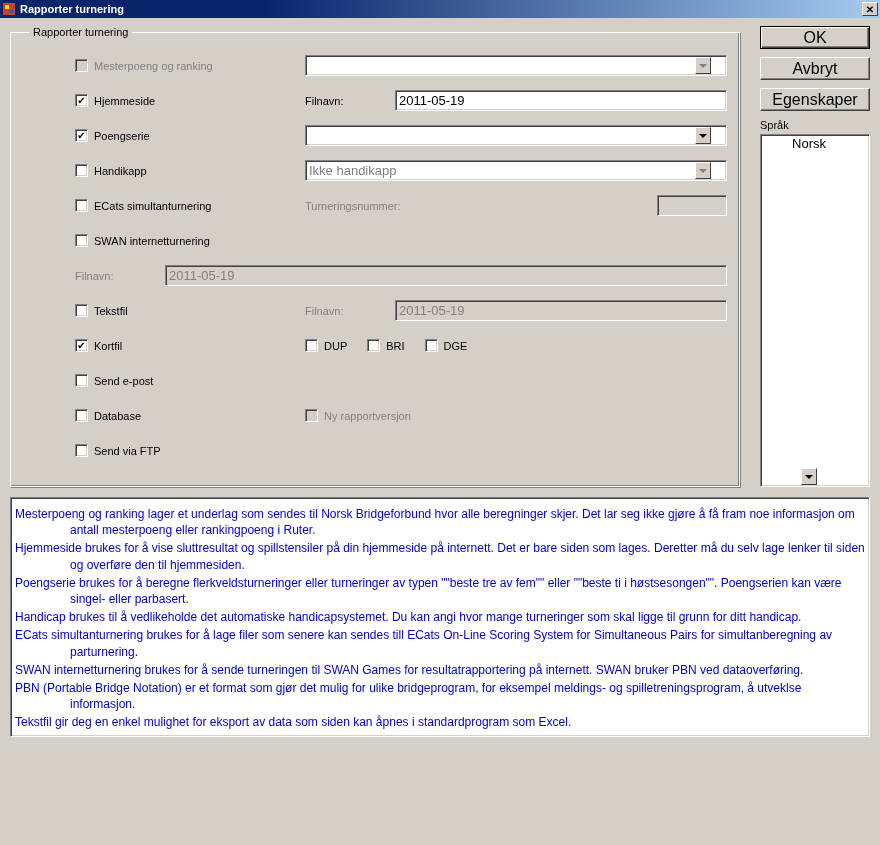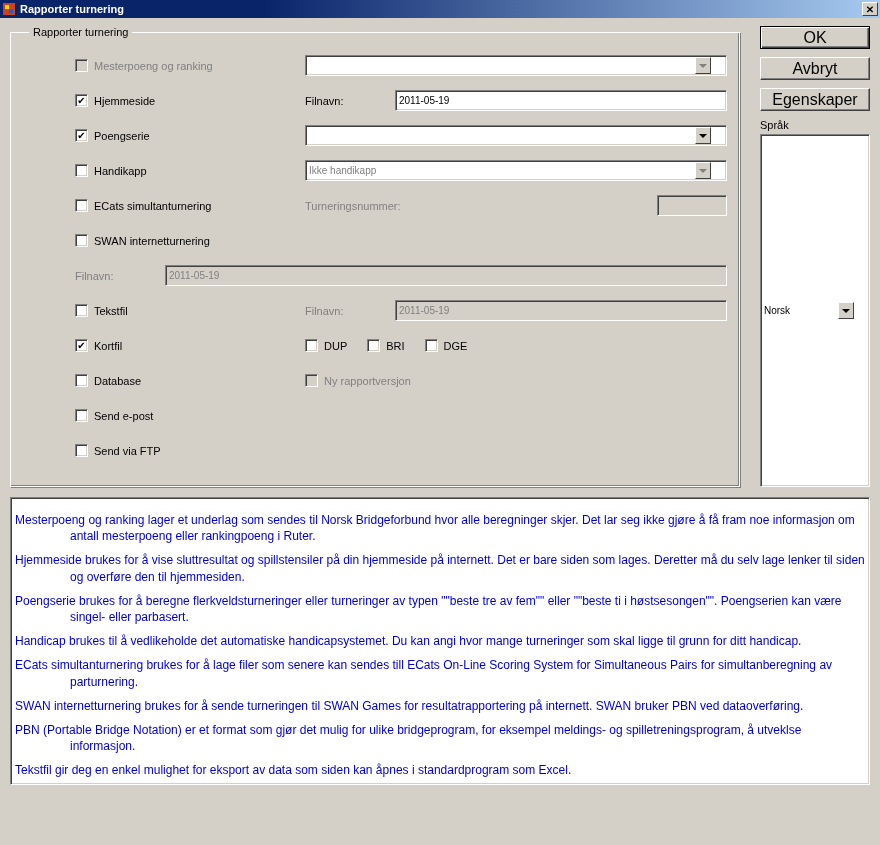--- a/index.html
+++ b/index.html
@@ -116,21 +116,21 @@
     width: 140px;
     flex-shrink: 0;
   }
   .select, .input, .input-dis {
     height: 21px;
     border: 1px solid;
     border-color: #808080 #fff #fff #808080;
     box-shadow: inset 1px 1px 0 #404040, inset -1px -1px 0 #d4d0c8;
     background: #fff;
     font-family: inherit;
-    font-size: 10px;
+    font-size: 13px;
     padding: 1px 3px;
   }
   .select {
     display: flex;
     align-items: center;
     justify-content: space-between;
     flex: 1;
     padding: 1px 15px 1px 3px;
     cursor: pointer;
   }
@@ -185,34 +185,35 @@
   }
   .btn.default {
     border: 1px solid #000;
     box-shadow: inset 1px 1px 0 #fff, inset -1px -1px 0 #404040, inset -2px -2px 0 #808080;
   }
   .lang-label {
     margin-top: auto;
   }
   .lang-select {
     margin-top: 3px;
+    flex-direction: column;
   }
   .help-text {
     margin: 6px 10px 10px 10px;
     padding: 6px 4px;
     background: #fff;
     border: 1px solid;
     border-color: #808080 #fff #fff #808080;
     box-shadow: inset 1px 1px 0 #404040, inset -1px -1px 0 #d4d0c8;
     color: #0000cc;
     font-size: 12px;
     line-height: 1.35;
   }
   .help-text p {
-    margin: 8px 0 0 0;
+    margin: 2px 0 0 0;
     padding-left: 55px;
     text-indent: -55px;
   }
 </style>
 </head>
 <body>
 
 <div class="titlebar">
   <span class="icon">
     <svg width="14" height="14" viewBox="0 0 14 14">
@@ -335,34 +336,34 @@
           <span class="subcheck">
               <span class="checkbox"></span>
               <span>DGE</span>
             </span>
         </div>
       </div>
 
       <div class="row">
         <div class="check-col">
           <span class="checkbox"></span>
+          <label>Send e-post</label>
+        </div>
+      </div>
+
+      <div class="row">
+        <div class="check-col">
+          <span class="checkbox"></span>
           <label>Database</label>
         </div>
         <div class="field-col">
           <span class="subcheck disabled">
               <span class="checkbox disabled"></span>
               <span>Ny rapportversjon</span>
             </span>
-        </div>
-      </div>
-
-      <div class="row">
-        <div class="check-col">
-          <span class="checkbox"></span>
-          <label>Send e-post</label>
         </div>
       </div>
 
       <div class="row">
         <div class="check-col">
           <span class="checkbox"></span>
           <label>Send via FTP</label>
         </div>
       </div>
 

